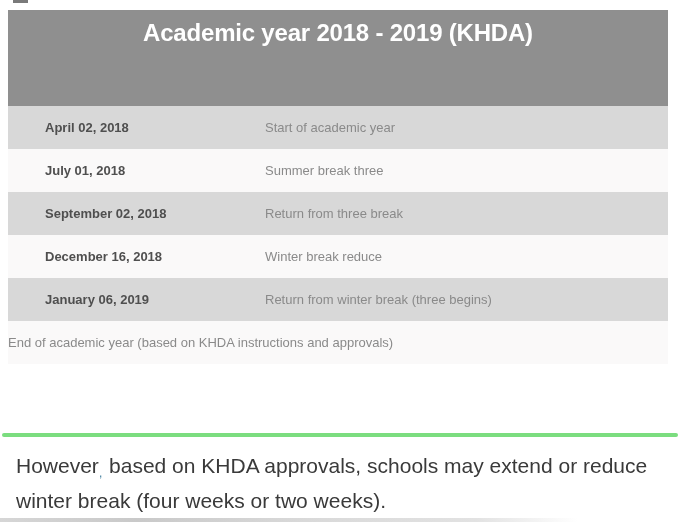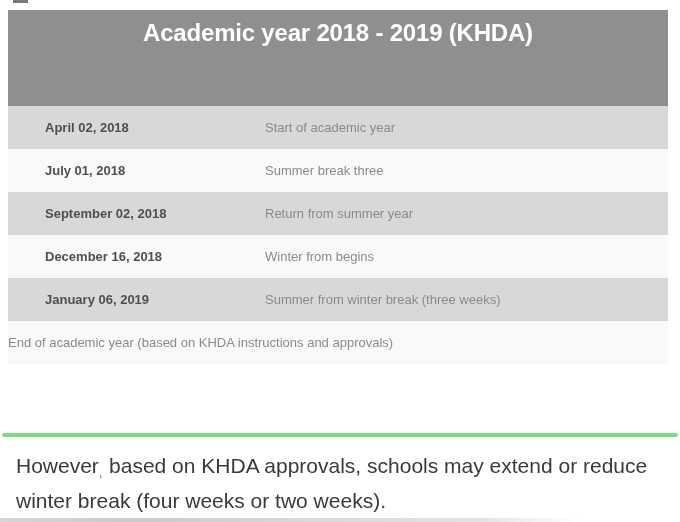--- a/index.html
+++ b/index.html
@@ -94,31 +94,31 @@
       <div class="cell-event">Start of academic year</div>
     </div>
 
     <div class="cal-row even">
       <div class="cell-date">July 01, 2018</div>
       <div class="cell-event">Summer break three</div>
     </div>
 
     <div class="cal-row odd">
       <div class="cell-date">September 02, 2018</div>
-      <div class="cell-event">Return from summer year</div>
+      <div class="cell-event">Return from three break</div>
     </div>
 
     <div class="cal-row even">
       <div class="cell-date">December 16, 2018</div>
-      <div class="cell-event">Winter from begins</div>
+      <div class="cell-event">Winter break reduce</div>
     </div>
 
     <div class="cal-row odd">
       <div class="cell-date">January 06, 2019</div>
-      <div class="cell-event">Summer from winter break (three weeks)</div>
+      <div class="cell-event">Return from winter break (three begins)</div>
     </div>
 
     <div class="cal-row even">
       <div class="cell-event">End of academic year (based on KHDA instructions and approvals)</div>
     </div>
 
   </div>
 
   <div class="green-divider"></div>
 

